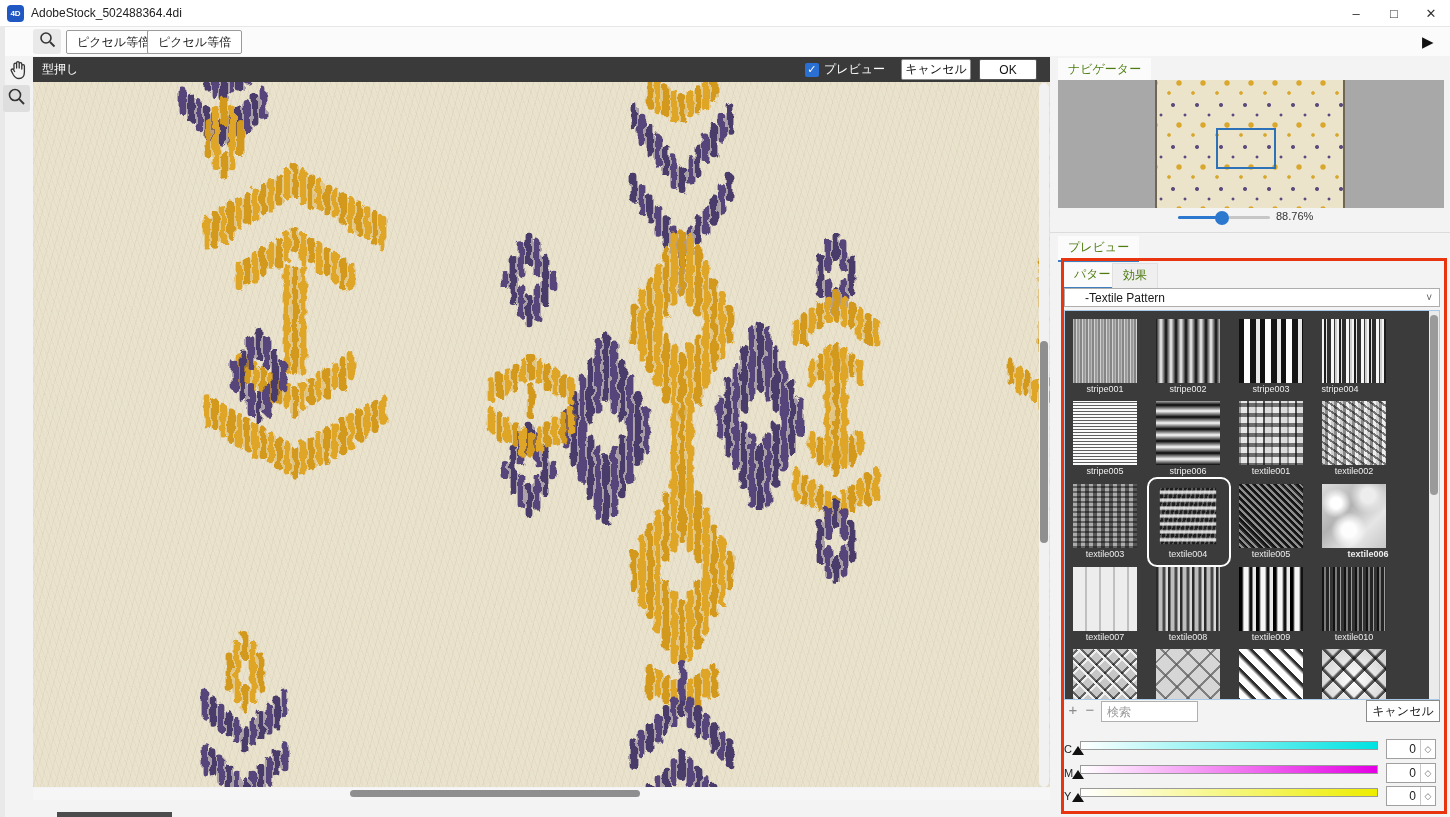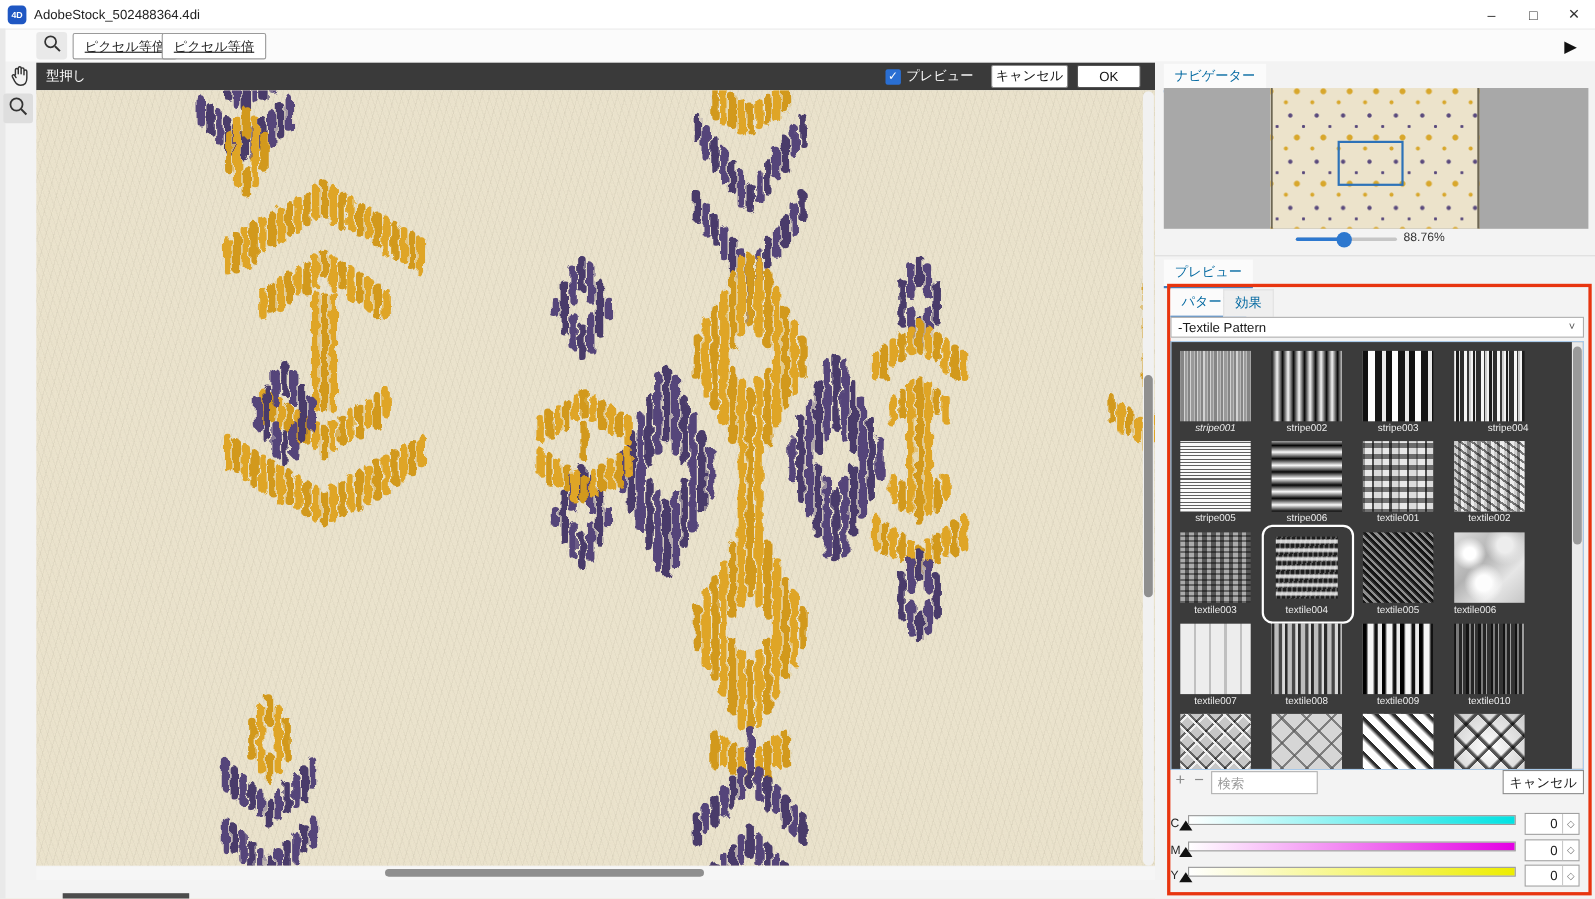--- a/index.html
+++ b/index.html
@@ -12,21 +12,21 @@
   .appicon{left:7px;top:5px;width:17px;height:17px;background:#1f57c3;border-radius:4px;color:#fff;
            font-size:8px;font-weight:bold;display:flex;align-items:center;justify-content:center;}
   .apptitle{left:31px;top:6px;font-size:12px;color:#222;}
   .winbtn{top:0;width:38px;height:26px;display:flex;align-items:center;justify-content:center;
           font-size:13px;color:#333;cursor:default;}
   
   .toolbar{left:0;top:27px;width:1450px;height:29px;background:#fbfbfb;}
   .zoombtn{left:33px;top:29px;width:28px;height:25px;background:#e9e9e9;border-radius:3px;
            display:flex;align-items:center;justify-content:center;}
   .tbtn{top:30px;height:22px;background:#fff;border:1px solid #9a9a9a;border-radius:2px;
-        font-size:12px;padding:0 10px;display:flex;align-items:center;text-decoration:underline;}
+        font-size:12px;padding:0 10px;display:flex;align-items:center;}
   .flyout{left:1422px;top:33px;font-size:15px;color:#111;}
   
   .leftedge{left:0;top:26px;width:5px;height:791px;background:#e9e9e9;}
   .handtool{left:6px;top:59px;width:24px;height:25px;display:flex;align-items:center;justify-content:center;}
   .zoomtool{left:3px;top:85px;width:27px;height:27px;background:#dedede;border-radius:3px;
             display:flex;align-items:center;justify-content:center;}
   
   .cheader{left:33px;top:57px;width:1017px;height:25px;background:#3a3a3a;color:#fff;
            display:flex;align-items:center;font-size:12px;}
   .cheader .ttl{margin-left:9px;flex:0 0 auto;}
@@ -43,21 +43,21 @@
     background-image:repeating-linear-gradient(105deg,rgba(118,112,92,.07) 0 1px,transparent 1px 7px),
                      repeating-linear-gradient(70deg,rgba(118,112,92,.05) 0 1px,transparent 1px 5px);}
   .canvas svg{display:block;}
   .vsb-track{left:1039px;top:83px;width:10px;height:704px;background:#f1f1f1;border-radius:5px;}
   .vsb-thumb{left:1040px;top:341px;width:8px;height:202px;background:#8f8f8f;border-radius:4px;}
   .hsb-track{left:33px;top:788px;width:1017px;height:12px;background:#f6f6f6;}
   .hsb-thumb{left:350px;top:790px;width:290px;height:7px;background:#8f8f8f;border-radius:4px;}
   .taskbar-sliver{left:57px;top:812px;width:115px;height:5px;background:#4c4c4c;}
   
   .panel{left:1050px;top:56px;width:400px;height:761px;background:#f3f3f3;}
-  .tab{background:#fbfbfb;font-size:12px;color:#0369a1;padding:3px 10px 4px 10px;display:inline-block;}
+  .tab{background:#fbfbfb;font-size:12px;color:#4d7c0f;padding:3px 10px 4px 10px;display:inline-block;}
   .tab.blue{border-bottom:2px solid #3f7fc1;}
   .navtab{left:1058px;top:58px;}
   .navbox{left:1058px;top:80px;width:386px;height:128px;background:#a8a8a8;overflow:hidden;}
   .navpattern{left:97px;top:0;width:190px;height:128px;background-color:#ece3cb;
     background-image:radial-gradient(circle,#5a4a7d 0 1.5px,transparent 2.4px),
                      radial-gradient(circle,#d8a72c 0 2.2px,transparent 3.2px),
                      radial-gradient(circle,#5a4a7d 0 1.1px,transparent 1.8px),
                      radial-gradient(circle,#d8a72c 0 1.4px,transparent 2.2px);
     background-size:24px 42px,24px 42px,24px 42px,24px 42px;
     background-position:6px 4px,12px 24px,18px 14px,2px 34px;
@@ -68,21 +68,21 @@
   .navslider-thumb{left:1215px;top:211px;width:14px;height:14px;border-radius:50%;background:#2d78cf;}
   .navzoom{left:1276px;top:210px;font-size:11px;color:#333;}
   .panelsep{left:1050px;top:232px;width:400px;height:1px;background:#dcdcdc;}
   .opttab{left:1058px;top:236px;}
   
   .redbox{left:1061px;top:258px;width:386px;height:556px;border:3px solid #e8350f;box-sizing:border-box;}
   .ptab{left:1064px;top:263px;}
   .ptab2{left:1112px;top:263px;background:#efefef;border:1px solid #e1e1e1;border-bottom:none;}
   .dropdown{left:1064px;top:288px;width:376px;height:19px;background:#fff;border:1px solid #adadad;
             font-size:12px;display:flex;align-items:center;box-sizing:border-box;}
-  .dropdown .val{margin-left:6px;flex:1;}
+  .dropdown .val{margin-left:20px;flex:1;}
   .dropdown .chev{margin-right:7px;color:#555;font-size:10px;}
   .grid{left:1064px;top:310px;width:376px;height:390px;background:#3b3b3b;border:1px solid #a9c9e8;
         box-sizing:border-box;overflow:hidden;}
   .cell-label{position:absolute;font-size:9px;color:#ededed;text-align:center;width:80px;}
   .thumb{position:absolute;width:64px;height:64px;}
   .selframe{position:absolute;border:2px solid #fff;border-radius:10px;}
   .gsb-track{left:1429px;top:311px;width:10px;height:388px;background:#ebebeb;}
   .gsb-thumb{left:1430px;top:315px;width:8px;height:180px;background:#9a9a9a;border-radius:4px;}
   
   .tx-stripe001{background:repeating-linear-gradient(90deg,#b9b9b9 0 1px,#858585 1px 3px,#d2d2d2 3px 4px,#9a9a9a 4px 6px);}
@@ -612,44 +612,44 @@
 <div class="abs tab blue ptab">パターン</div>
 <div class="abs tab ptab2">効果</div>
 
 <div class="abs dropdown">
   <span class="val">-Textile Pattern</span>
   <span class="chev">˅</span>
 </div>
 
 <div class="abs grid" id="patternGrid">
     <div class="thumb tx-stripe001" style="left: 8px; top: 8px;"></div>
-    <div class="cell-label" style="left: 0px; top: 73px; font-style: italic;">stripe001</div>
+    <div class="cell-label" style="left: 0px; top: 73px;">stripe001</div>
     <div class="thumb tx-stripe002" style="left: 91px; top: 8px;"></div>
     <div class="cell-label" style="left: 83px; top: 73px;">stripe002</div>
     <div class="thumb tx-stripe003" style="left: 174px; top: 8px;"></div>
     <div class="cell-label" style="left: 166px; top: 73px;">stripe003</div>
     <div class="thumb tx-stripe004" style="left: 257px; top: 8px;"></div>
-    <div class="cell-label" style="left: 266px; top: 73px; text-align: center;">stripe004</div>
+    <div class="cell-label" style="left: 235px; top: 73px; text-align: center;">stripe004</div>
     <div class="thumb tx-stripe005" style="left: 8px; top: 90px;"></div>
     <div class="cell-label" style="left: 0px; top: 155px;">stripe005</div>
     <div class="thumb tx-stripe006" style="left: 91px; top: 90px;"></div>
     <div class="cell-label" style="left: 83px; top: 155px;">stripe006</div>
     <div class="thumb tx-textile001" style="left: 174px; top: 90px;"></div>
     <div class="cell-label" style="left: 166px; top: 155px;">textile001</div>
     <div class="thumb tx-textile002" style="left: 257px; top: 90px;"></div>
     <div class="cell-label" style="left: 249px; top: 155px;">textile002</div>
     <div class="thumb tx-textile003" style="left: 8px; top: 173px;"></div>
     <div class="cell-label" style="left: 0px; top: 238px;">textile003</div>
     <div class="selframe" style="left: 82px; top: 166px; width: 80px; height: 86px;"></div>
     <div class="thumb tx-textile004" style="left: 91px; top: 173px; transform: scale(0.88);"></div>
     <div class="cell-label" style="left: 83px; top: 238px;">textile004</div>
     <div class="thumb tx-textile005" style="left: 174px; top: 173px;"></div>
     <div class="cell-label" style="left: 166px; top: 238px;">textile005</div>
     <div class="thumb tx-textile006" style="left: 257px; top: 173px;"></div>
-    <div class="cell-label" style="left: 236px; top: 238px;">textile006</div>
+    <div class="cell-label" style="left: 263px; top: 238px; font-weight: bold;">textile006</div>
     <div class="thumb tx-textile007" style="left: 8px; top: 256px;"></div>
     <div class="cell-label" style="left: 0px; top: 321px;">textile007</div>
     <div class="thumb tx-textile008" style="left: 91px; top: 256px;"></div>
     <div class="cell-label" style="left: 83px; top: 321px;">textile008</div>
     <div class="thumb tx-textile009" style="left: 174px; top: 256px;"></div>
     <div class="cell-label" style="left: 166px; top: 321px;">textile009</div>
     <div class="thumb tx-textile010" style="left: 257px; top: 256px;"></div>
     <div class="cell-label" style="left: 249px; top: 321px;">textile010</div>
     <div class="thumb tx-quilt001" style="left: 8px; top: 338px;"></div>
     <div class="thumb tx-quilt002" style="left: 91px; top: 338px;"></div>

